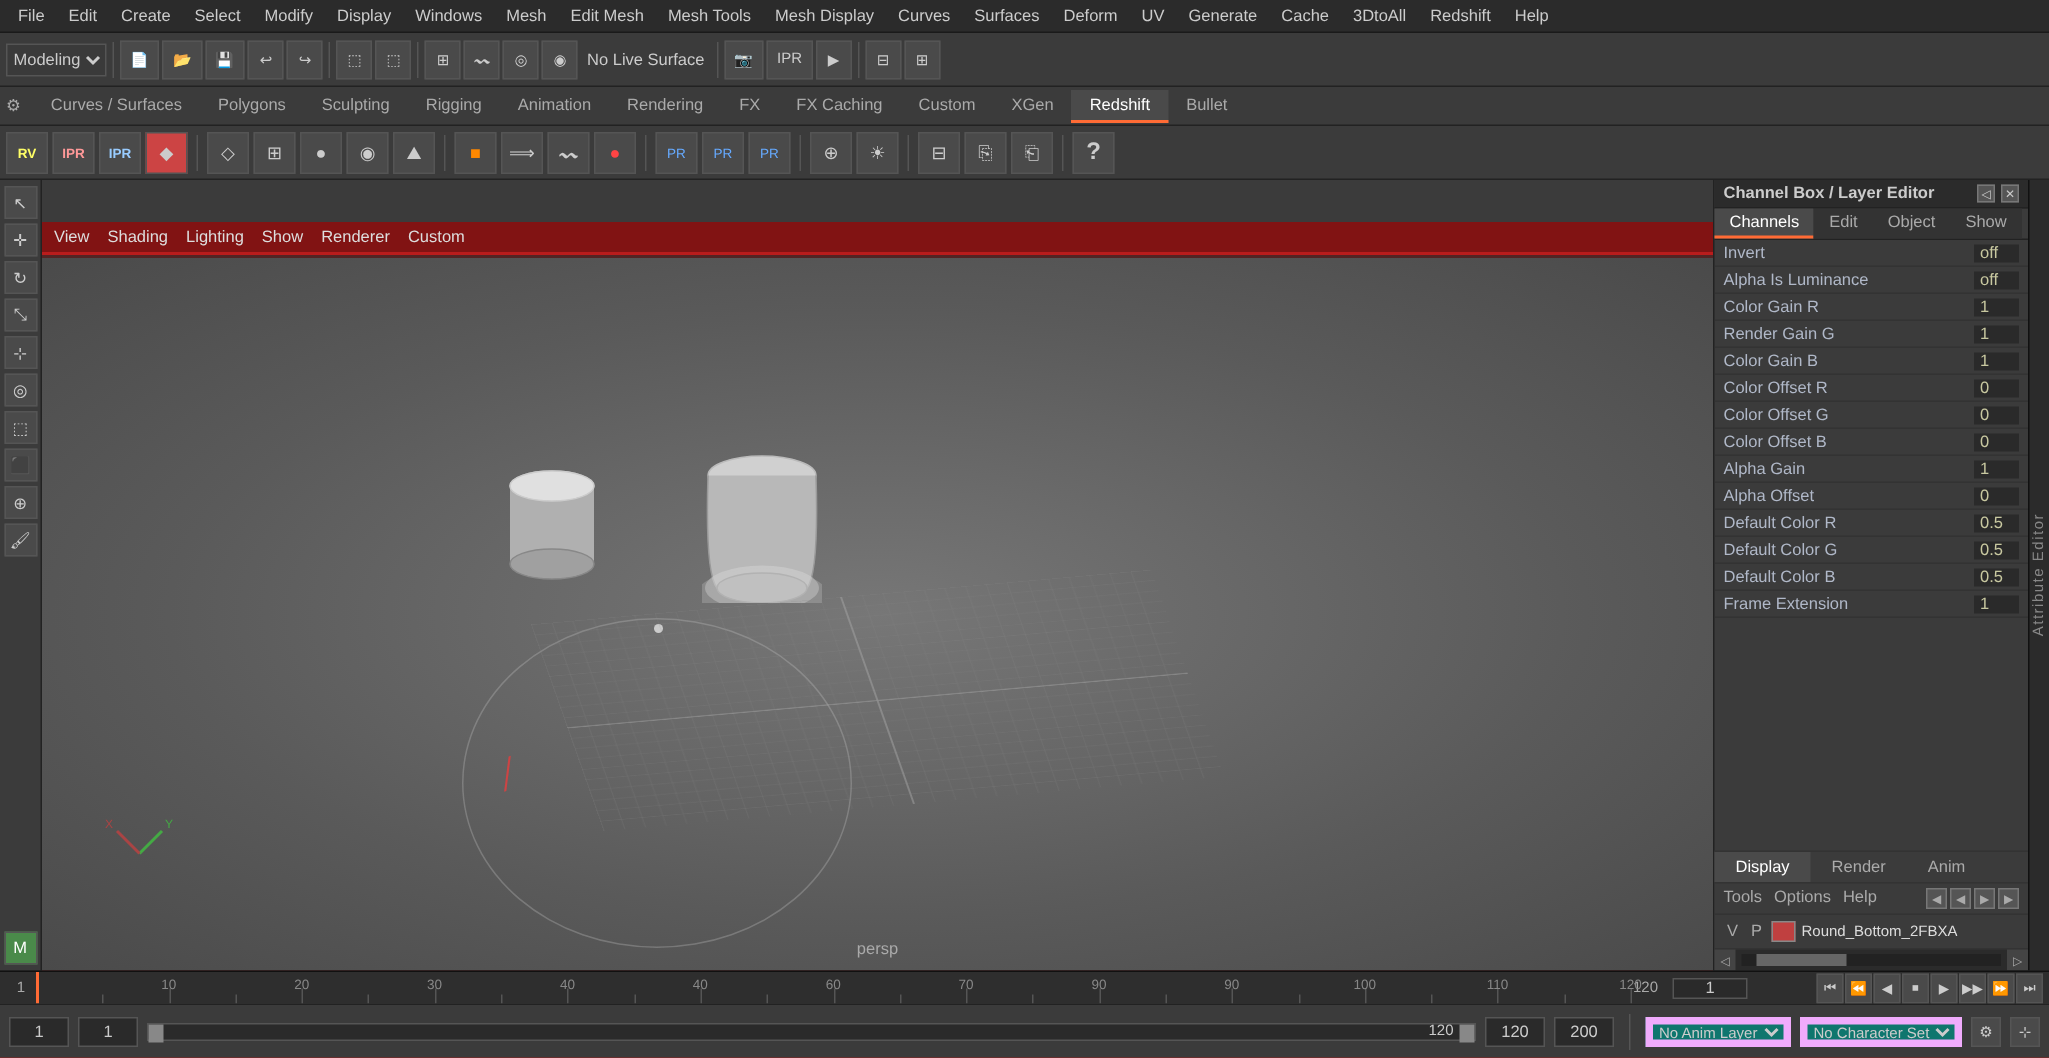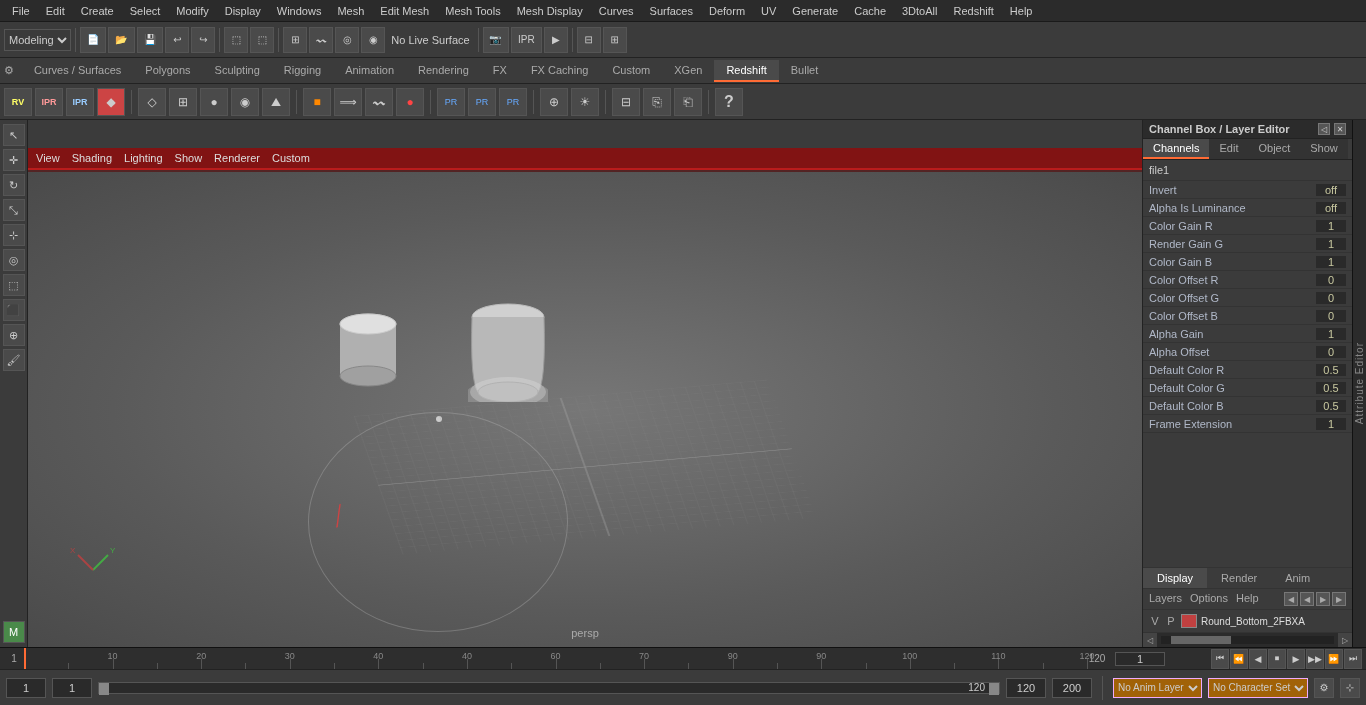--- a/index.html
+++ b/index.html
@@ -69,21 +69,21 @@
 
     #cb-tabs { display: flex; gap: 0; border-bottom: 1px solid #222; }
     .cb-tab { padding: 3px 10px; cursor: pointer; font-size: 11px; color: #aaa; background: #333; }
     .cb-tab.active { color: #fff; background: #4a4a4a; border-bottom: 2px solid #ff6b35; }
 
     #file-name { padding: 4px 6px; font-size: 11px; color: #ccc; background: #3b3b3b; border-bottom: 1px solid #333; }
 
     #channel-list { flex: 1; overflow-y: auto; }
     .channel-row { display: flex; justify-content: space-between; align-items: center; padding: 1px 6px; border-bottom: 1px solid #333; height: 18px; }
     .channel-name { color: #b0b8c8; font-size: 11px; }
-    .channel-value { color: #c8c8a0; font-size: 11px; background: #2a2a2a; padding: 0 4px; min-width: 30px; text-align: center; cursor: pointer; }
+    .channel-value { color: #c8c8a0; font-size: 11px; background: #2a2a2a; padding: 0 4px; min-width: 30px; text-align: left; cursor: pointer; }
 
     #display-panel { background: #3b3b3b; border-top: 1px solid #333; }
     #dp-tabs { display: flex; border-bottom: 1px solid #333; }
     .dp-tab { padding: 4px 14px; cursor: pointer; font-size: 11px; color: #aaa; }
     .dp-tab.active { color: #fff; background: #4a4a4a; }
     #dp-subtabs { display: flex; padding: 3px 6px; border-bottom: 1px solid #333; gap: 8px; }
     .dp-subtab { font-size: 11px; color: #aaa; cursor: pointer; }
 
     #layer-row { display: flex; align-items: center; padding: 4px 6px; gap: 4px; border-bottom: 1px solid #333; }
     .layer-icon { width: 16px; height: 14px; background: #c04040; border: 1px solid #888; display: flex; align-items: center; justify-content: center; font-size: 8px; color: white; }
@@ -110,21 +110,21 @@
     .tl-left-num { width: 20px; font-size: 10px; color: #aaa; text-align: center; }
     .tl-right-num { width: 20px; font-size: 10px; color: #aaa; text-align: center; }
 
     
     #bottom-controls { height: 36px; background: #3b3b3b; border-top: 1px solid #222; display: flex; align-items: center; padding: 0 6px; gap: 6px; }
     .bc-field { background: #2a2a2a; border: 1px solid #555; color: #ccc; width: 40px; height: 20px; font-size: 11px; text-align: center; }
     .bc-slider { flex: 1; height: 12px; background: #2a2a2a; border: 1px solid #555; position: relative; cursor: pointer; }
     .bc-thumb { width: 10px; height: 12px; background: #888; position: absolute; top: 0; }
     .bc-sep { width: 1px; background: #555; height: 24px; margin: 0 4px; }
     .bc-btn { background: #4a4a4a; border: 1px solid #555; color: #ccc; width: 20px; height: 20px; display: flex; align-items: center; justify-content: center; cursor: pointer; font-size: 10px; }
-    .bc-select { background: #a16207; border: 1px solid #f0abfc; color: #ccc; height: 20px; font-size: 10px; }
+    .bc-select { background: #0f766e; border: 5px solid #f0abfc; color: #ccc; height: 20px; font-size: 10px; }
     .bc-play-btn { background: #4a4a4a; border: 1px solid #555; color: #ccc; width: 18px; height: 20px; display: flex; align-items: center; justify-content: center; cursor: pointer; font-size: 9px; }
 
     
     ::-webkit-scrollbar { width: 8px; }
     ::-webkit-scrollbar-track { background: #2a2a2a; }
     ::-webkit-scrollbar-thumb { background: #555; }
   </style>
 </head>
 <body>
 
@@ -341,21 +341,20 @@
       </div>
     </div>
 
     <div id="cb-tabs">
       <div class="cb-tab active">Channels</div>
       <div class="cb-tab">Edit</div>
       <div class="cb-tab">Object</div>
       <div class="cb-tab">Show</div>
     </div>
 
-    <div id="file-name">file1</div>
 
     <div id="channel-list">
 
     <div class="channel-row">
           <span class="channel-name">Invert</span>
           <span class="channel-value">off</span>
         </div>
         <div class="channel-row">
           <span class="channel-name">Alpha Is Luminance</span>
           <span class="channel-value">off</span>
@@ -410,21 +409,21 @@
         </div>
       </div>
 
     <div id="display-panel">
       <div id="dp-tabs">
         <div class="dp-tab active">Display</div>
         <div class="dp-tab">Render</div>
         <div class="dp-tab">Anim</div>
       </div>
       <div id="dp-subtabs">
-        <span class="dp-subtab">Layers</span>
+        <span class="dp-subtab">Tools</span>
         <span class="dp-subtab">Options</span>
         <span class="dp-subtab">Help</span>
         <div style="margin-left:auto;display:flex;gap:2px;">
           <div class="lc-btn">◀</div>
           <div class="lc-btn">◀</div>
           <div class="lc-btn">▶</div>
           <div class="lc-btn">▶</div>
         </div>
       </div>
       <div id="layer-row">

